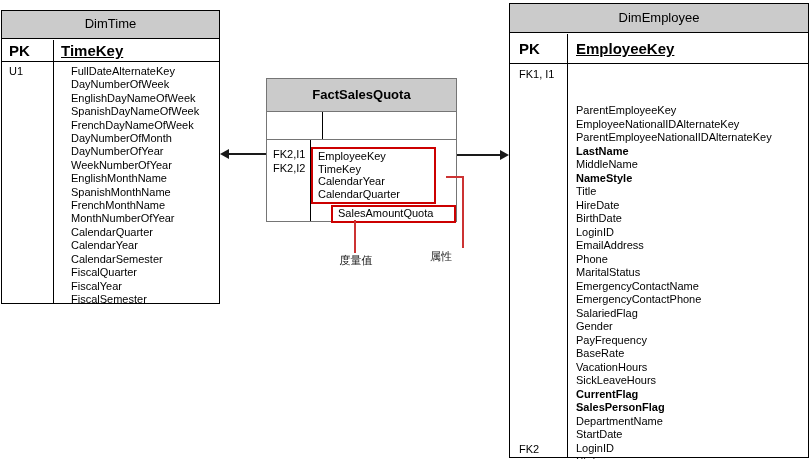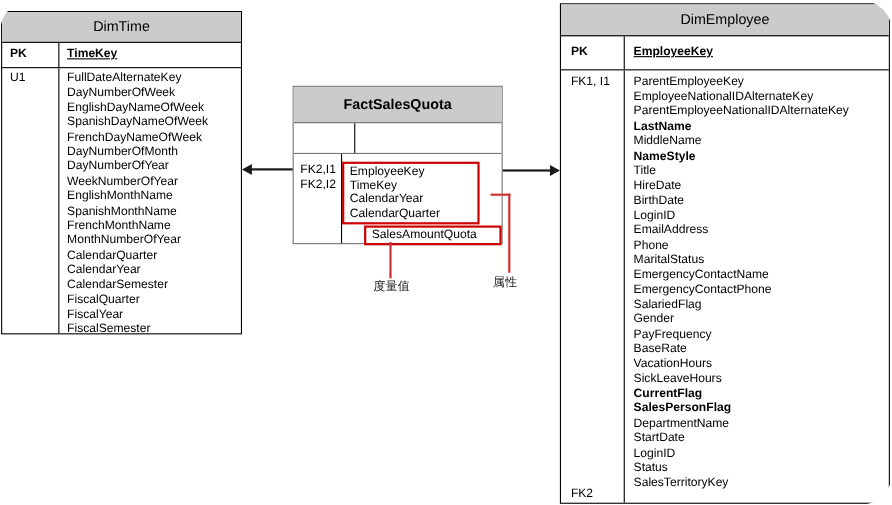--- a/index.html
+++ b/index.html
@@ -1,49 +1,49 @@
 <!DOCTYPE html>
 <html><head>
 <meta charset="utf-8">
 <style>
   html,body{margin:0;padding:0;background:#fff;}
   .canvas{position:relative;width:811px;height:459px;background:#fff;overflow:hidden;
-          font-family:"Liberation Sans","DejaVu Sans",sans-serif;color:#000;border-radius:29px;}
+          font-family:"Liberation Sans","DejaVu Sans",sans-serif;color:#000;}
 
   
   .tbl{position:absolute;box-sizing:border-box;border:1px solid #000;background:#fff;
        display:flex;flex-direction:column;}
   .hdr{background:#cbcbcb;border-bottom:1px solid #000;text-align:center;font-size:13px;}
-  .keyrow{display:flex;border-bottom:1px solid #000;font-size:11px;font-weight:bold;}
+  .keyrow{display:flex;border-bottom:1px solid #000;font-size:15px;font-weight:bold;align-items:flex-end;}
   .kcol{border-right:1px solid #000;box-sizing:border-box;}
   .kname{text-decoration:underline;}
   .bodyrow{display:flex;flex:1;min-height:0;}
   .lcol{border-right:1px solid #000;box-sizing:border-box;font-size:11px;}
   .attrs{font-size:11px;}
   .arow{white-space:nowrap;}
   .b{font-weight:bold;}
 
   
   #t-dimtime{left:1px;top:10px;width:219px;height:294px;}
   #t-dimtime .hdr{height:27px;line-height:26px;}
   #t-dimtime .keyrow{height:22px;line-height:21px;}
   #t-dimtime .kcol{width:52px;padding-left:7px;}
   #t-dimtime .kname{padding-left:7px;}
   #t-dimtime .lcol{width:52px;padding:3px 0 0 7px;line-height:13.4px;}
-  #t-dimtime .attrs{padding:3px 0 0 7px;line-height:13.4px;}
+  #t-dimtime .attrs{padding:3px 0 0 7px;line-height:13.4px;margin-left:10px;}
 
   
   #t-dimemployee{left:509px;top:3px;width:300px;height:455px;}
   #t-dimemployee .hdr{height:28px;line-height:27px;}
   #t-dimemployee .keyrow{height:30px;line-height:29px;}
   #t-dimemployee .kcol{width:58px;padding-left:9px;}
   #t-dimemployee .kname{padding-left:8px;}
   #t-dimemployee .lcol{width:58px;padding:4px 0 1px 9px;line-height:13.5px;
       display:flex;flex-direction:column;justify-content:space-between;}
-  #t-dimemployee .attrs{padding:4px 0 0 8px;line-height:13.5px;}
+  #t-dimemployee .attrs{padding:4px 0 0 8px;line-height:13.5px;margin-top:36px;}
 
   
   #t-fact{left:266px;top:78px;width:191px;height:144px;border-color:#757575;}
   #t-fact .hdr{height:32px;line-height:31px;border-bottom-color:#757575;font-weight:bold;}
   .erow{display:flex;height:27px;border-bottom:1px solid #757575;}
   .ecol{width:56px;border-right:1px solid #000;box-sizing:border-box;}
   #t-fact .lcol{width:56px;padding:8px 0 0 6px;line-height:13.5px;}
   #t-fact .attrs{position:relative;padding:7px 0 0 0;line-height:12.6px;}
   .redbox{box-sizing:border-box;width:125px;border:2px solid #cc0000;padding:1px 0 2px 5px;}
   .redbox2{margin-top:1px;padding-top:0;padding-bottom:1px;margin-left:20px;}
@@ -173,15 +173,15 @@
   <div class="rel-line" style="left:228px;top:153px;width:38px;"></div>
 
   <div class="rel-line" style="left:457px;top:154px;width:43px;"></div>
   <div class="head-right" style="left:500px;top:150px;"></div>
 
   <div class="callout-line" style="left:354px;top:220px;width:2px;height:33px;"></div>
   <div class="callout-label" style="left:332px;top:253px;width:48px;">度量值</div>
 
   <div class="callout-line" style="left:446px;top:176px;width:18px;height:2px;"></div>
   <div class="callout-line" style="left:462px;top:176px;width:2px;height:72px;"></div>
-  <div class="callout-label" style="left:445px;top:249px;width:28px;">属性</div>
+  <div class="callout-label" style="left:427px;top:249px;width:28px;">属性</div>
 
 </div>
 
 </body></html>

